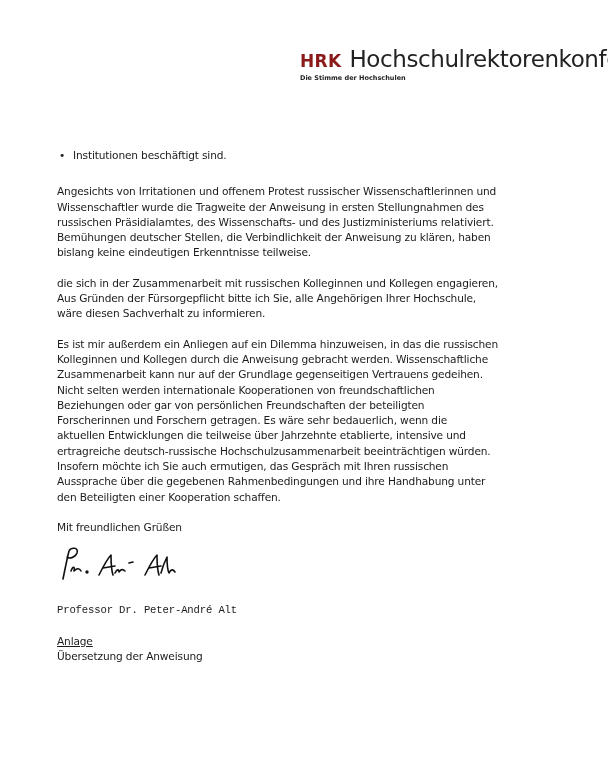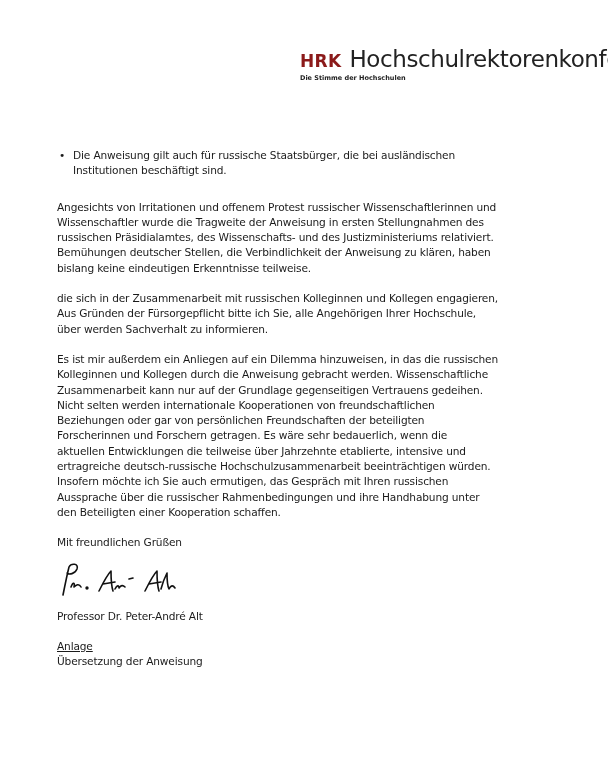--- a/index.html
+++ b/index.html
@@ -14,68 +14,67 @@
   .logo-tag { font-size: 6.5px; font-weight: bold; color: #222; margin-top: 2px; }
   .content { position: absolute; left: 57px; top: 148px; width: 500px; font-size: 10.6px; line-height: 15.3px; letter-spacing: -0.15px; }
   .bullet-list { margin: 0; padding: 0; list-style: none; }
   .bullet-item { position: relative; padding-left: 16px; }
   .bullet-dot { position: absolute; left: 2px; top: 0; }
   p { margin: 0; }
   .para { margin-top: 15px; }
   .line { display: block; white-space: nowrap; }
   .signature { margin-top: 8px; height: 44px; }
   .signature svg { display: block; }
-  .name { margin-top: 6px; }
+  .name { margin-top: 16px; font-family: Liberation Mono, monospace; }
   .attachment-title { margin-top: 15px; text-decoration: underline; }
 </style>
 </head>
 <body>
 
 <div class="header">
   <div class="logo-row">
     <span class="logo-abbr">HRK</span>
     <span class="logo-name">Hochschulrektorenkonferenz</span>
   </div>
   <div class="logo-tag">Die Stimme der Hochschulen</div>
 </div>
 
 <div class="content">
   <ul class="bullet-list">
     <li class="bullet-item">
       <span class="bullet-dot">•</span>
-      <span class="line">Die Anweisung gilt auch für russische Staatsbürger, die bei ausländischen</span>
       <span class="line">Institutionen beschäftigt sind.</span>
     </li>
   </ul>
 
   <p class="para" style="margin-top:21px">
     <span class="line">Angesichts von Irritationen und offenem Protest russischer Wissenschaftlerinnen und</span>
     <span class="line">Wissenschaftler wurde die Tragweite der Anweisung in ersten Stellungnahmen des</span>
     <span class="line">russischen Präsidialamtes, des Wissenschafts- und des Justizministeriums relativiert.</span>
     <span class="line">Bemühungen deutscher Stellen, die Verbindlichkeit der Anweisung zu klären, haben</span>
     <span class="line">bislang keine eindeutigen Erkenntnisse teilweise.</span>
   </p>
 
   <p class="para">
     <span class="line">die sich in der Zusammenarbeit mit russischen Kolleginnen und Kollegen engagieren,</span>
     <span class="line">Aus Gründen der Fürsorgepflicht bitte ich Sie, alle Angehörigen Ihrer Hochschule,</span>
-    <span class="line">über werden Sachverhalt zu informieren.</span>
+    <span class="line">wäre diesen Sachverhalt zu informieren.</span>
   </p>
 
   <p class="para">
     <span class="line">Es ist mir außerdem ein Anliegen auf ein Dilemma hinzuweisen, in das die russischen</span>
     <span class="line">Kolleginnen und Kollegen durch die Anweisung gebracht werden. Wissenschaftliche</span>
     <span class="line">Zusammenarbeit kann nur auf der Grundlage gegenseitigen Vertrauens gedeihen.</span>
     <span class="line">Nicht selten werden internationale Kooperationen von freundschaftlichen</span>
     <span class="line">Beziehungen oder gar von persönlichen Freundschaften der beteiligten</span>
     <span class="line">Forscherinnen und Forschern getragen. Es wäre sehr bedauerlich, wenn die</span>
     <span class="line">aktuellen Entwicklungen die teilweise über Jahrzehnte etablierte, intensive und</span>
     <span class="line">ertragreiche deutsch-russische Hochschulzusammenarbeit beeinträchtigen würden.</span>
     <span class="line">Insofern möchte ich Sie auch ermutigen, das Gespräch mit Ihren russischen</span>
-    <span class="line">Aussprache über die russischer Rahmenbedingungen und ihre Handhabung unter</span>
+    <span class="line">Aussprache über die gegebenen Rahmenbedingungen und ihre Handhabung unter</span>
     <span class="line">den Beteiligten einer Kooperation schaffen.</span>
   </p>
 
   <p class="para">Mit freundlichen Grüßen</p>
 
   <div class="signature">
     <svg width="130" height="44" viewBox="0 0 130 44" fill="none" stroke="#111" stroke-width="1.6" stroke-linecap="round" stroke-linejoin="round">
       <path d="M6 36 C8 26 10 16 12 8 C14 4 22 4 20 10 C18 15 12 16 10 14"></path>
       <path d="M14 28 C16 22 18 24 17 28 C19 26 22 24 24 28"></path>
       <circle cx="30" cy="29" r="0.9" fill="#111"></circle>

